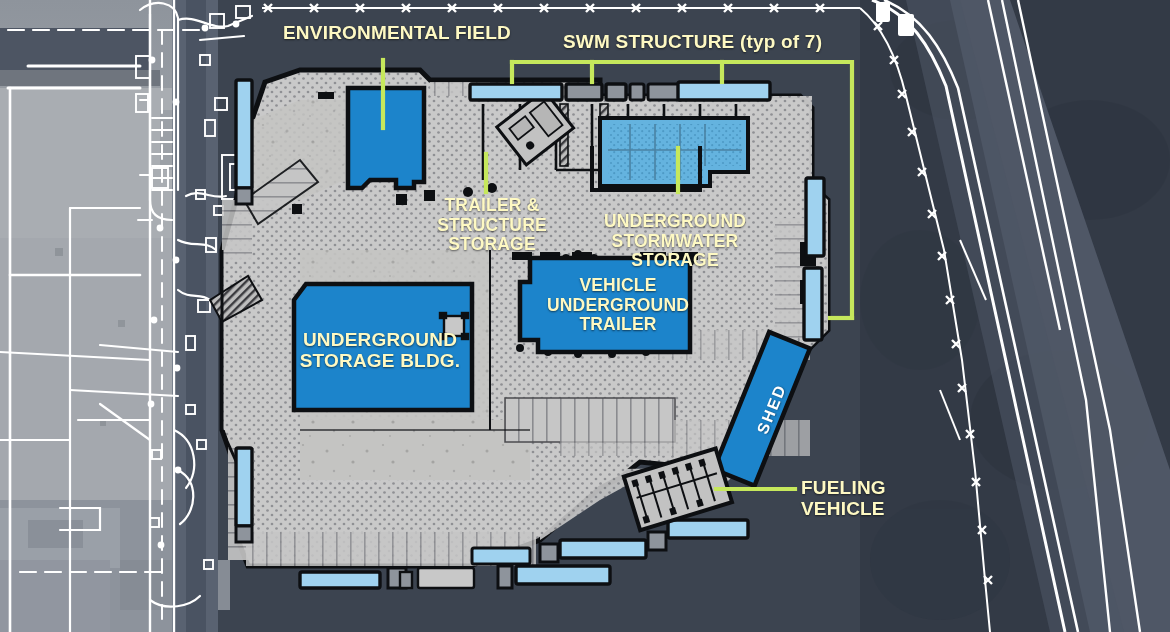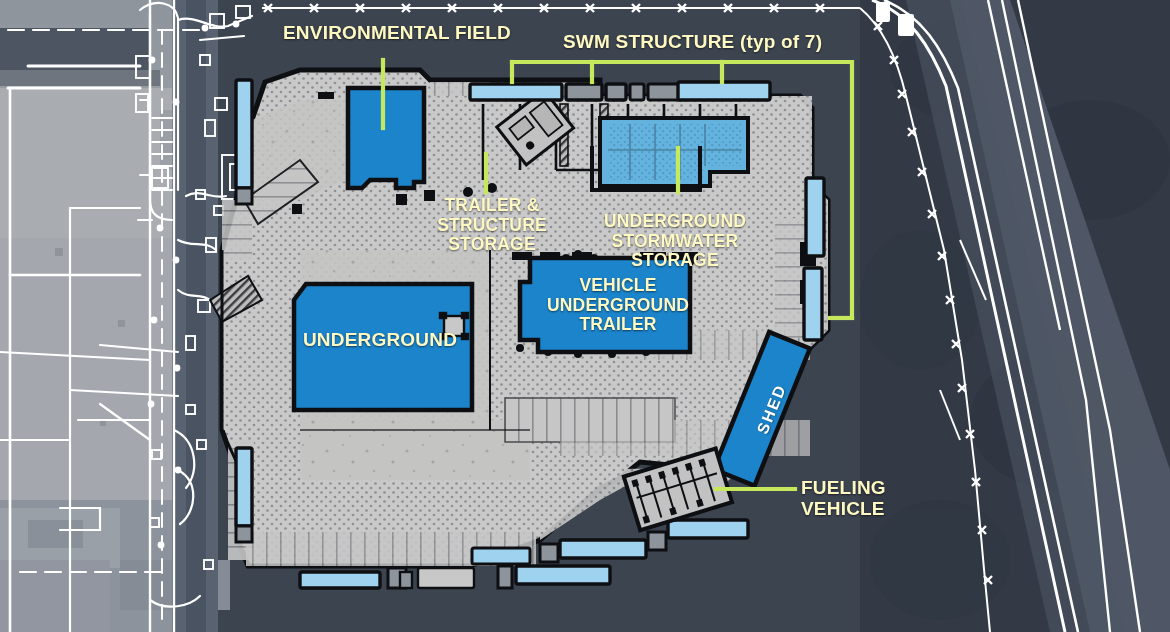--- a/index.html
+++ b/index.html
@@ -442,19 +442,19 @@
 <div class="lbl l big" style="left:283px;top:22px;"><span>ENVIRONMENTAL FIELD</span><br></div>
 
 <div class="lbl l big" style="left:563px;top:31px;"><span>SWM STRUCTURE (typ of 7)</span></div>
 
 <div class="lbl c mid" style="left:432px;top:196px;width:120px;"><span>TRAILER &amp;</span><br><span>STRUCTURE</span><br><span>STORAGE</span></div>
 
 <div class="lbl c mid" style="left:595px;top:196px;width:160px;margin-top:16px;"><span>UNDERGROUND</span><br><span>STORMWATER</span><br><span>STORAGE</span></div>
 
 <div class="lbl c mid" style="left:538px;top:276px;width:160px;"><span>VEHICLE</span><br><span>UNDERGROUND</span><br><span>TRAILER</span></div>
 
-<div class="lbl c big" style="left:289px;top:329px;width:182px;"><span>UNDERGROUND</span><br></div>
+<div class="lbl c big" style="left:289px;top:329px;width:182px;"><span>UNDERGROUND</span><br><span>STORAGE BLDG.</span></div>
 
 <div class="shedlbl" style="left:742px;top:400px;width:60px;text-align:center;transform:rotate(-68deg);"><span>SHED</span></div>
 
 <div class="lbl l big" style="left:801px;top:477px;"><span>FUELING</span><br><span>VEHICLE</span></div>
 
 </div>
 
 </body></html>

